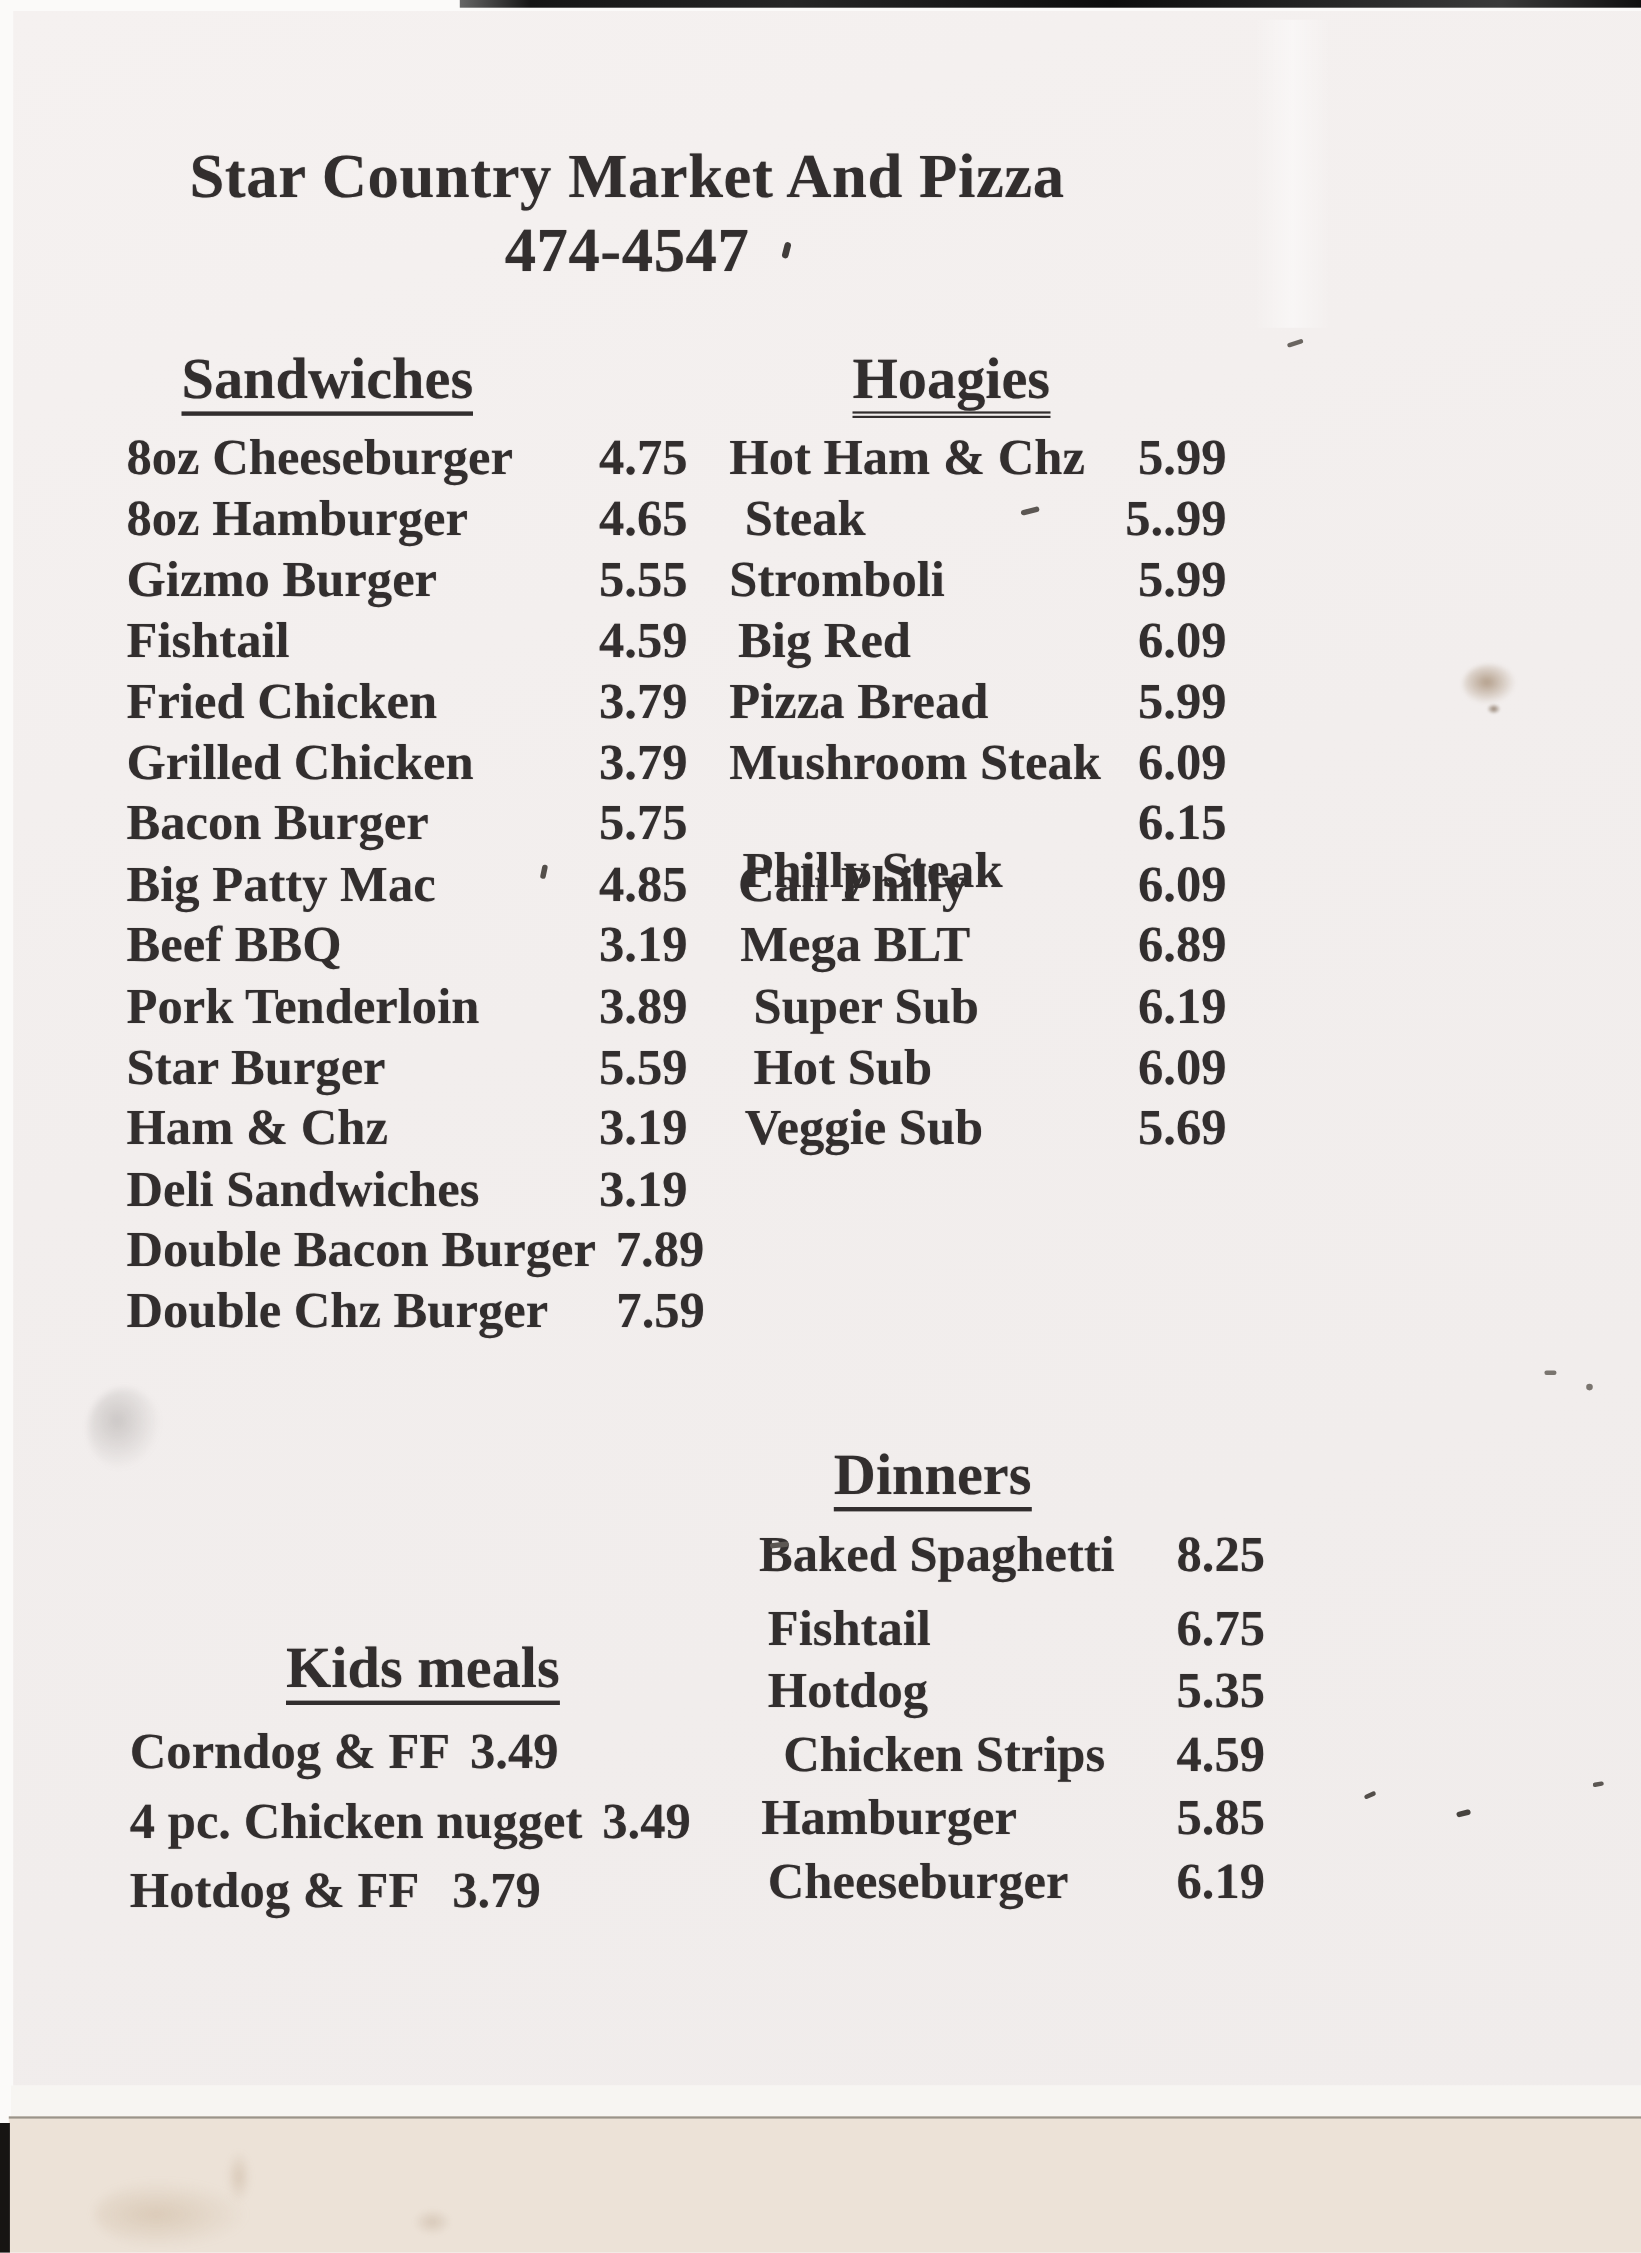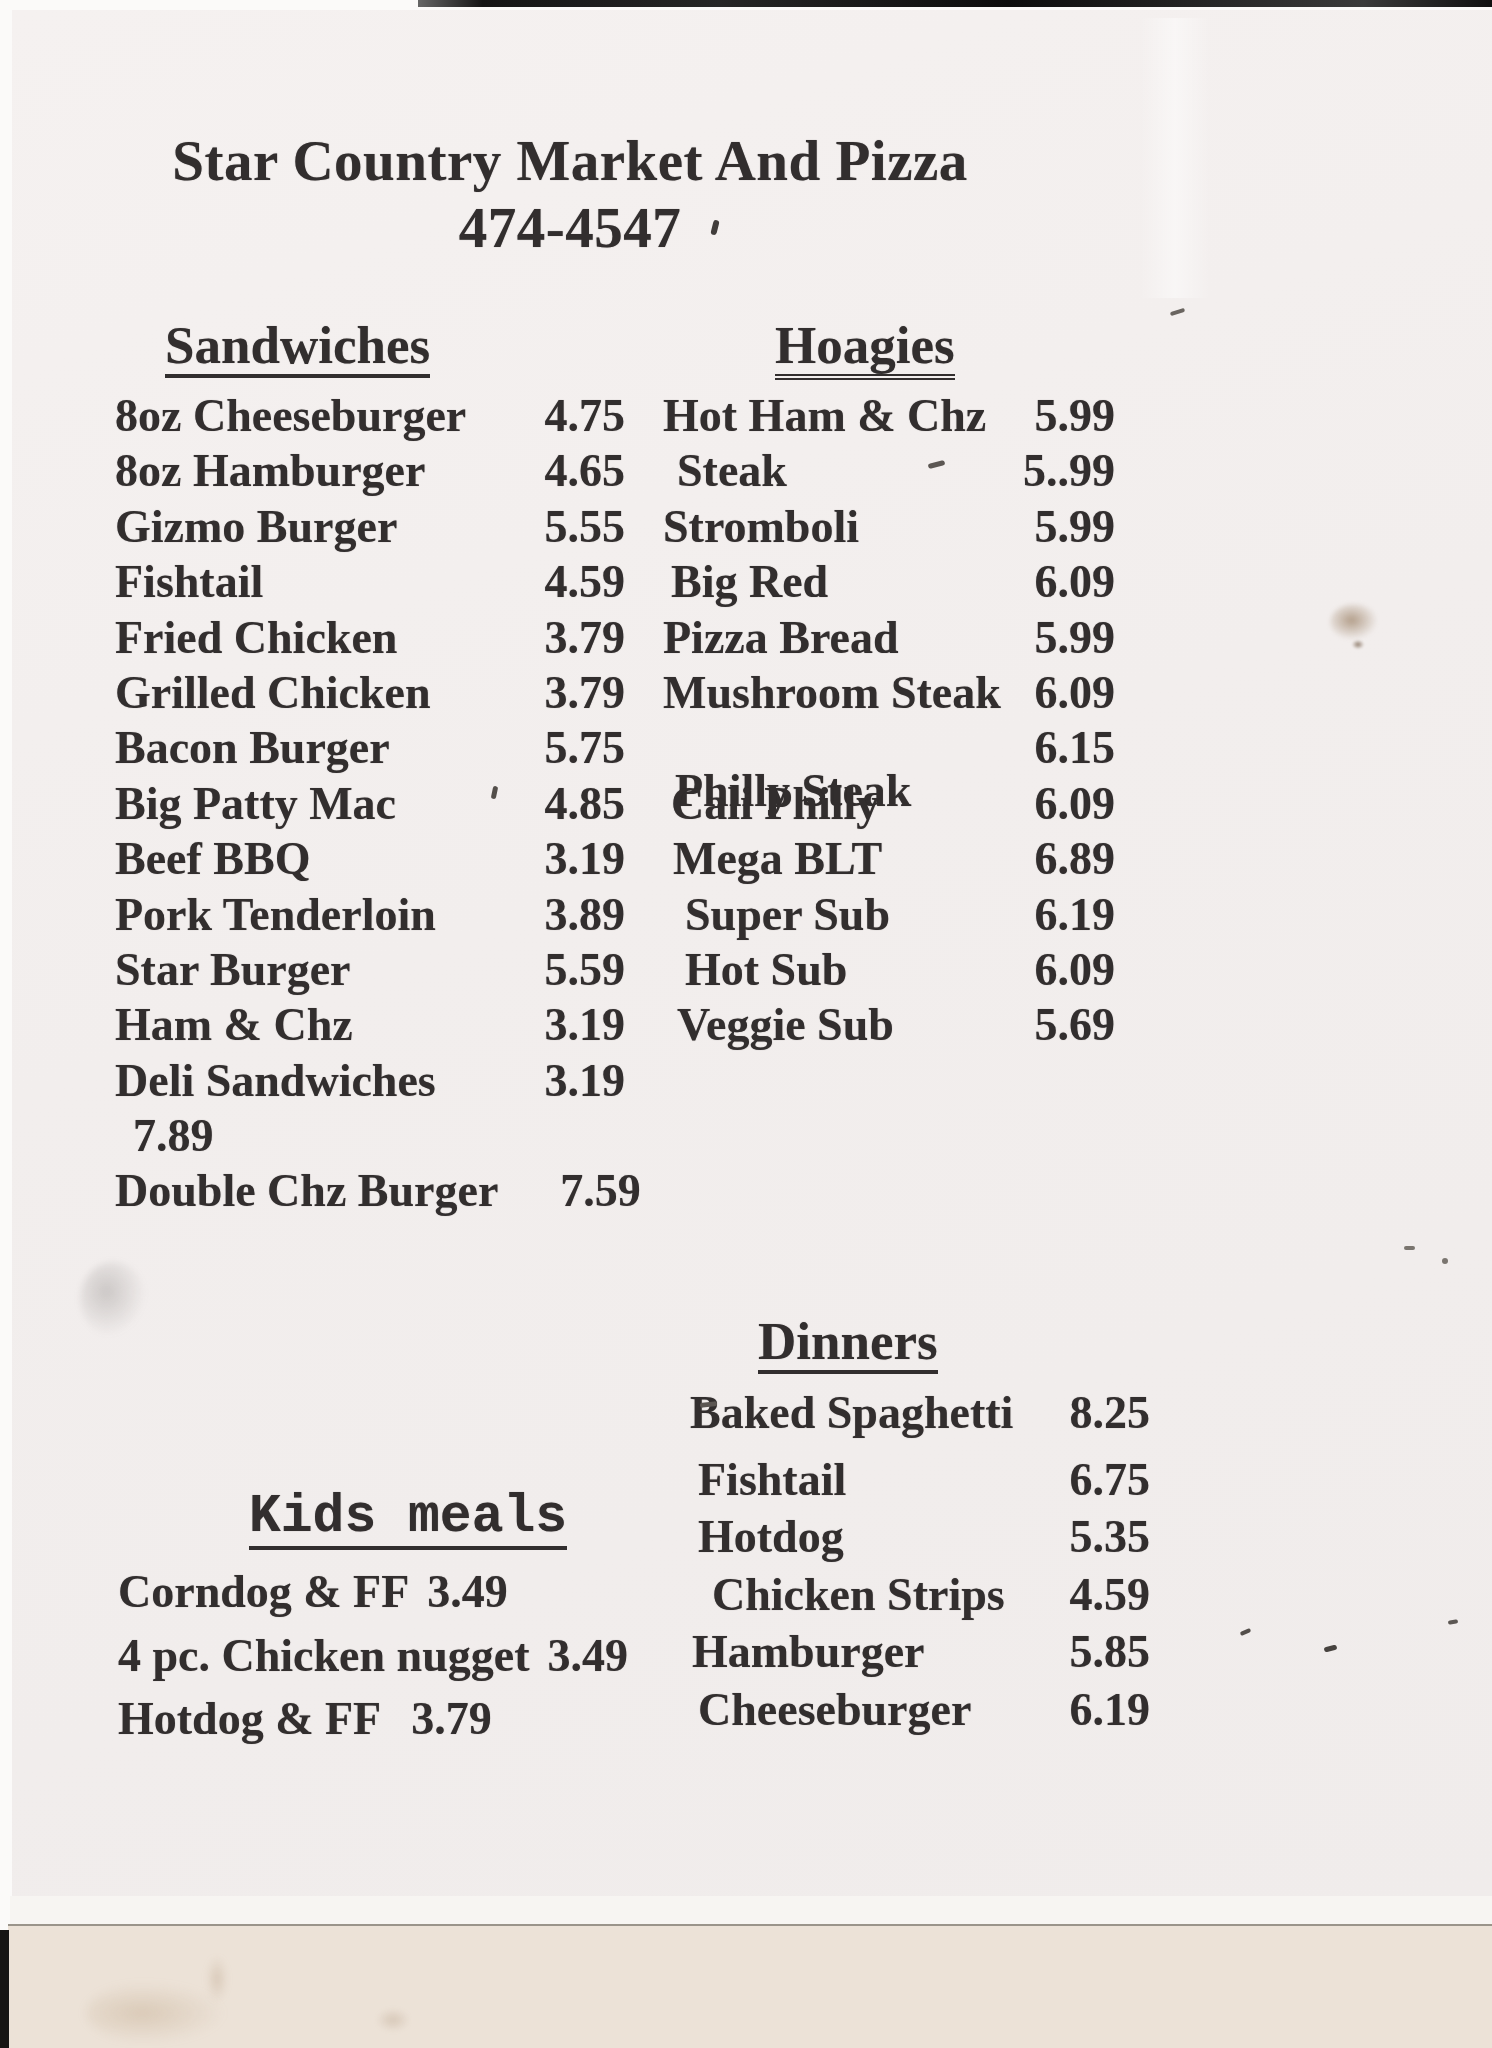--- a/index.html
+++ b/index.html
@@ -114,20 +114,21 @@
     </div>
   <div class="row">
       <span class="nm">Ham &amp; Chz</span>
       <span class="pr">3.19</span>
     </div>
   <div class="row">
       <span class="nm">Deli Sandwiches</span>
       <span class="pr">3.19</span>
     </div>
   <div class="row flow">
+      <span class="nm">Double Bacon Burger</span>
       <span class="pr g18">7.89</span>
     </div>
   <div class="row flow">
       <span class="nm">Double Chz Burger</span>
       <span class="pr g62">7.59</span>
     </div>
 </div>
 
 <div class="sec-header" style="left:775px;top:318px;">
   <span class="u dbl">Hoagies</span>
@@ -206,21 +207,21 @@
   <div class="row">
       <span class="nm i2">Hamburger</span>
       <span class="pr">5.85</span>
     </div>
   <div class="row">
       <span class="nm i8">Cheeseburger</span>
       <span class="pr">6.19</span>
     </div>
 </div>
 
-<div class="sec-header" style="left:249px;top:1490px;font-family:Liberation Mono, monospace;">
+<div class="sec-header" style="left:260px;top:1490px;">
   <span class="u">Kids meals</span>
 </div>
 <div class="rows" id="kids-rows" style="left:118px;top:1560px;width:560px;">
   <div class="row flow">
       <span class="nm">Corndog &amp; FF</span>
       <span class="pr g18">3.49</span>
     </div>
   <div class="row flow">
       <span class="nm">4 pc. Chicken nugget</span>
       <span class="pr g18">3.49</span>

